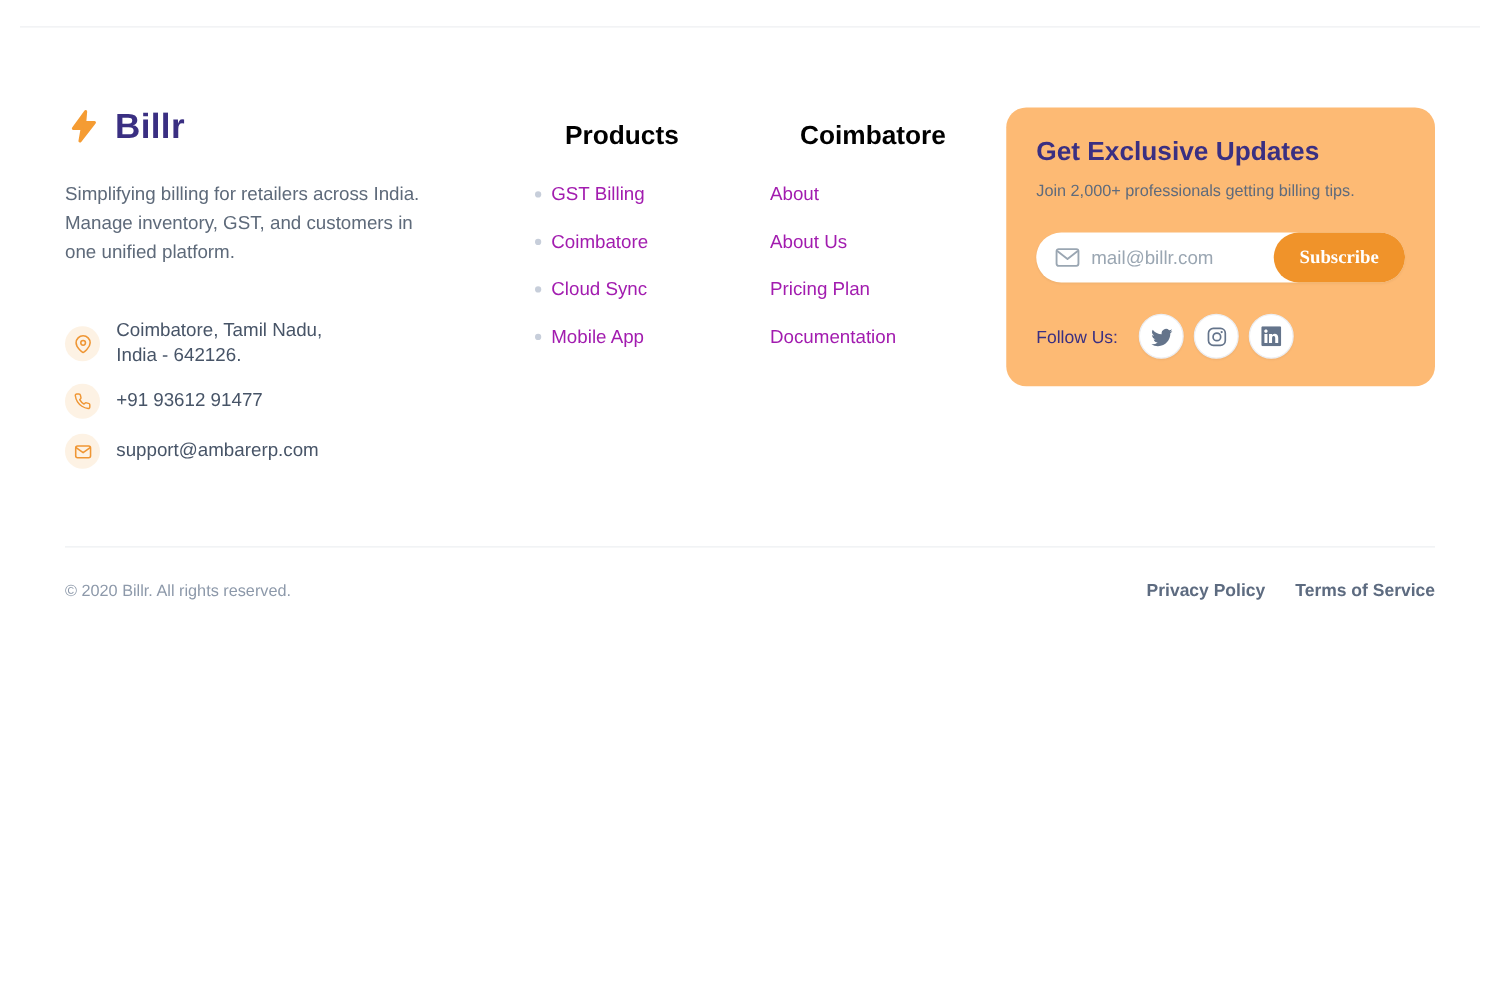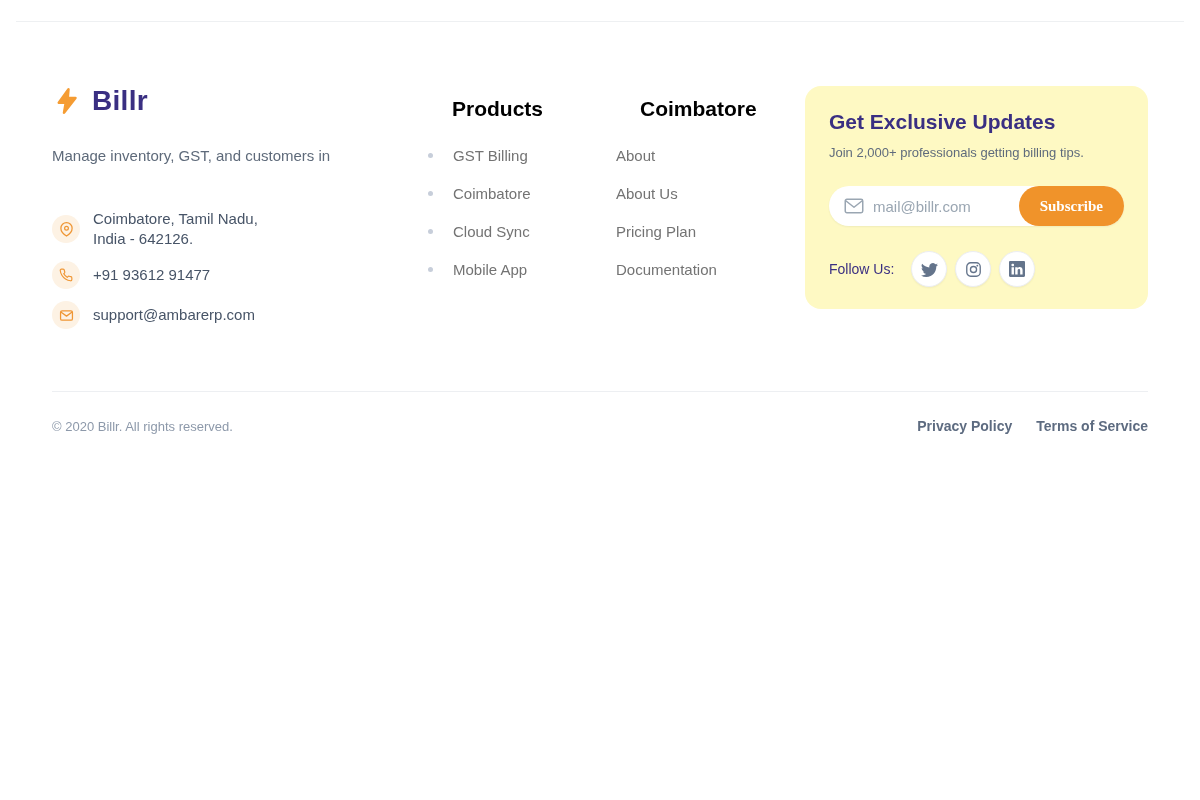--- a/index.html
+++ b/index.html
@@ -21,25 +21,25 @@
   .contacts { margin-top:42px; display:flex; flex-direction:column; gap:12px; }
   .contact-row { display:flex; align-items:center; gap:13px; }
   .icon-circle { width:28px; height:28px; border-radius:50%; background:#FDF2E4;
     display:flex; align-items:center; justify-content:center; flex:none; }
   .contact-text { font-size:15px; line-height:20px; color:#475467; }
 
   
   .link-col { padding-top:12px; }
   .col-title { font-size:21px; font-weight:700; color:#000000;margin-left:24px; }
   .link-list { margin-top:26px; display:flex; flex-direction:column; gap:21px; }
-  .link-item { display:flex; align-items:center; gap:20px; font-size:15px; color:#737373; }
+  .link-item { display:flex; align-items:center; gap:8px; font-size:15px; color:#a21caf; }
   .bullet { width:5px; height:5px; border-radius:50%; background:#C7CEDA; flex:none; }
 
   
-  .newsletter-card { margin-top:1px; background:#fef9c3; border-radius:16px;
+  .newsletter-card { margin-top:1px; background:#fdba74; border-radius:16px;
     padding:24px 24px 22px; }
   .nl-title { font-size:21px; font-weight:700; color:#3A2F82; }
   .nl-sub { margin-top:11px; font-size:13px; color:#5F6B7C; }
   .nl-form { position:relative; margin-top:26px; height:40px; }
   .nl-input { width:100%; height:40px; border:none; border-radius:20px; background:#fff;
     padding:0 124px 0 44px; font-size:15px; color:#475467; outline:none;
     font-family:inherit; box-shadow:0 1px 2px rgba(23,26,31,.06); }
   .nl-input::placeholder { color:#9AA6B2; }
   .mail-input-icon { position:absolute; left:15px; top:50%; transform:translateY(-50%);
     display:flex; }
@@ -71,21 +71,23 @@
 
     <div>
       <div class="brand">
         <svg width="30" height="30" viewBox="0 0 24 24">
           <path d="M13.2 2.6 L5.4 13.4 H11 L9.6 21.4 L18.8 9.6 H12.6 Z" fill="#F59C33" stroke="#F59C33" stroke-width="2" stroke-linejoin="round"></path>
         </svg>
         <span class="brand-name">Billr</span>
       </div>
 
       <div class="desc">
+        <div>Simplifying billing for retailers across India.</div>
         <div>Manage inventory, GST, and customers in</div>
+        <div>one unified platform.</div>
       </div>
 
       <ul class="contacts">
         <li class="contact-row">
           <span class="icon-circle">
             <svg width="15" height="15" viewBox="0 0 24 24" fill="none" stroke="#EF9634" stroke-width="2" stroke-linecap="round" stroke-linejoin="round">
               <path d="M21 10c0 7-9 12.5-9 12.5S3 17 3 10a9 9 0 0 1 18 0z"></path>
               <circle cx="12" cy="10" r="3"></circle>
             </svg>
           </span>

